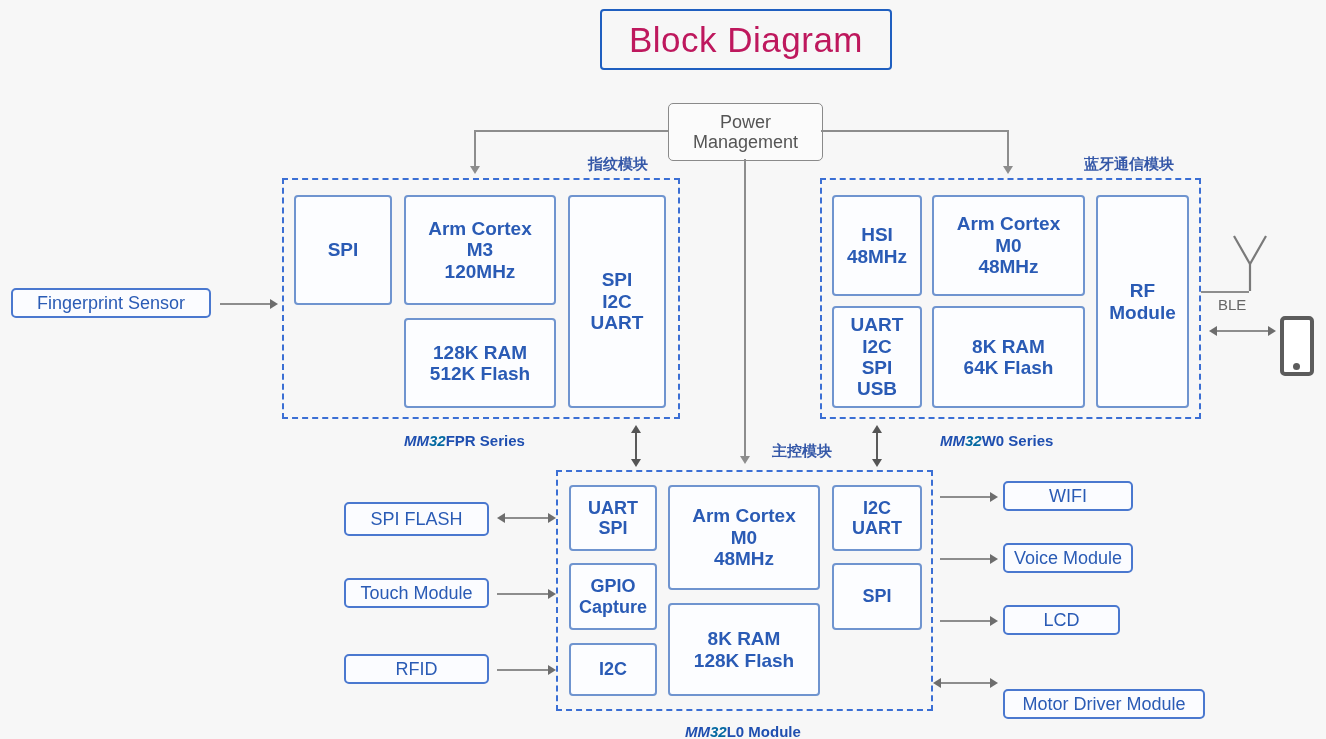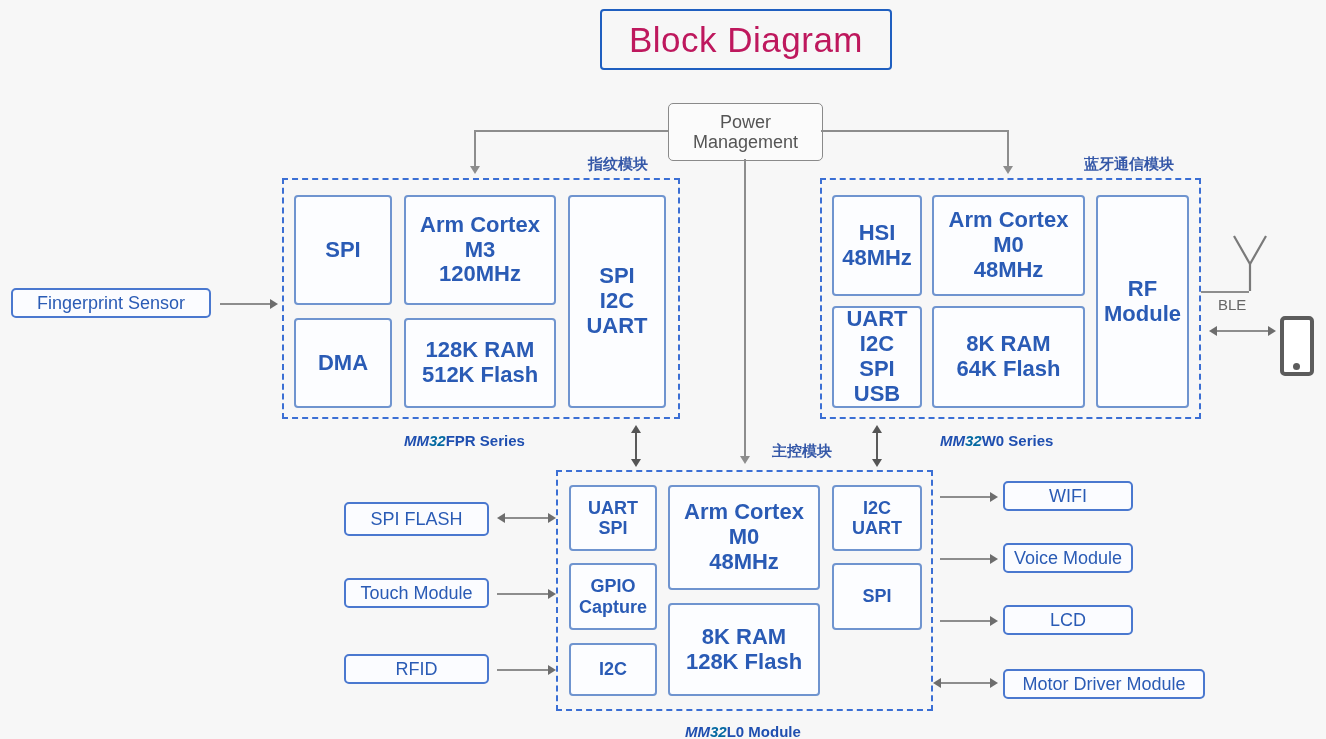--- a/index.html
+++ b/index.html
@@ -38,21 +38,21 @@
   #mod-fpr{left:282px;top:178px;width:398px;height:241px;}
   #mod-w0 {left:820px;top:178px;width:381px;height:241px;}
   #mod-l0 {left:556px;top:470px;width:377px;height:241px;}
 
   
   .blk{
     position:absolute;box-sizing:border-box;
     border:2px solid #6f94cf;border-radius:4px;background:#fcfdff;
     display:flex;align-items:center;justify-content:center;
     text-align:center;line-height:1.13;
-    font-size:22px;font-weight:700;color:#2a5bb5;
+    font-size:19px;font-weight:700;color:#2a5bb5;
   }
   .blk.sm{font-size:18px;}
 
   
   .mod-cap{
     position:absolute;font-size:15px;font-weight:700;color:#3558a8;
     white-space:nowrap;
   }
   
   .series{
@@ -114,23 +114,20 @@
   <div class="ln h" style="left:821px;top:130px;width:187px;"></div>
   <div class="ln v" style="left:1007px;top:130px;height:38px;"></div>
   <div class="arrow arr-down" style="left:1003px;top:166px;"></div>
 
   <div class="mod-cap" style="left:588px;top:155px;">指纹模块</div>
   <div class="module" id="mod-fpr"></div>
 
   <div class="blk" style="left:294px;top:195px;width:98px;height:110px;">
     <span>SPI</span>
   </div>
-  <div class="blk" style="left:294px;top:318px;width:98px;height:90px;">
-    <span>DMA</span>
-  </div>
   <div class="blk" style="left:404px;top:195px;width:152px;height:110px;">
     <div>
       <span>Arm Cortex</span><br>
       <span>M3</span><br>
       <span>120MHz</span>
     </div>
   </div>
   <div class="blk" style="left:404px;top:318px;width:152px;height:90px;">
     <div>
       <span>128K RAM</span><br>
@@ -272,28 +269,28 @@
   </div>
 
   <div class="ln h" style="left:940px;top:558px;width:52px;"></div>
   <div class="arrow arr-right" style="left:990px;top:554px;"></div>
   <div class="periph" style="left:1003px;top:543px;width:130px;height:30px;">
     <span>Voice Module</span>
   </div>
 
   <div class="ln h" style="left:940px;top:620px;width:52px;"></div>
   <div class="arrow arr-right" style="left:990px;top:616px;"></div>
-  <div class="periph" style="left:1003px;top:605px;width:130px;height:30px;align-items:center;">
+  <div class="periph" style="left:1003px;top:605px;width:117px;height:30px;align-items:center;">
     <span>LCD</span>
   </div>
 
   <div class="ln h" style="left:940px;top:682px;width:52px;"></div>
   <div class="arrow arr-left" style="left:933px;top:678px;"></div>
   <div class="arrow arr-right" style="left:990px;top:678px;"></div>
-  <div class="periph" style="left:1003px;top:669px;width:202px;height:30px;">
+  <div class="periph" style="left:1003px;top:689px;width:202px;height:30px;">
     <span>Motor Driver Module</span>
   </div>
 
   <div class="ln h" style="left:1201px;top:291px;width:48px;"></div>
   <svg style="position:absolute;left:1224px;top:230px;" width="52" height="64" viewBox="0 0 52 64">
     <path d="M10 6 L26 34 L42 6" fill="none" stroke="#7a7a7a" stroke-width="2.2"></path>
     <line x1="26" y1="34" x2="26" y2="61" stroke="#7a7a7a" stroke-width="2.2"></line>
   </svg>
 
   <div id="ble-label">BLE</div>

